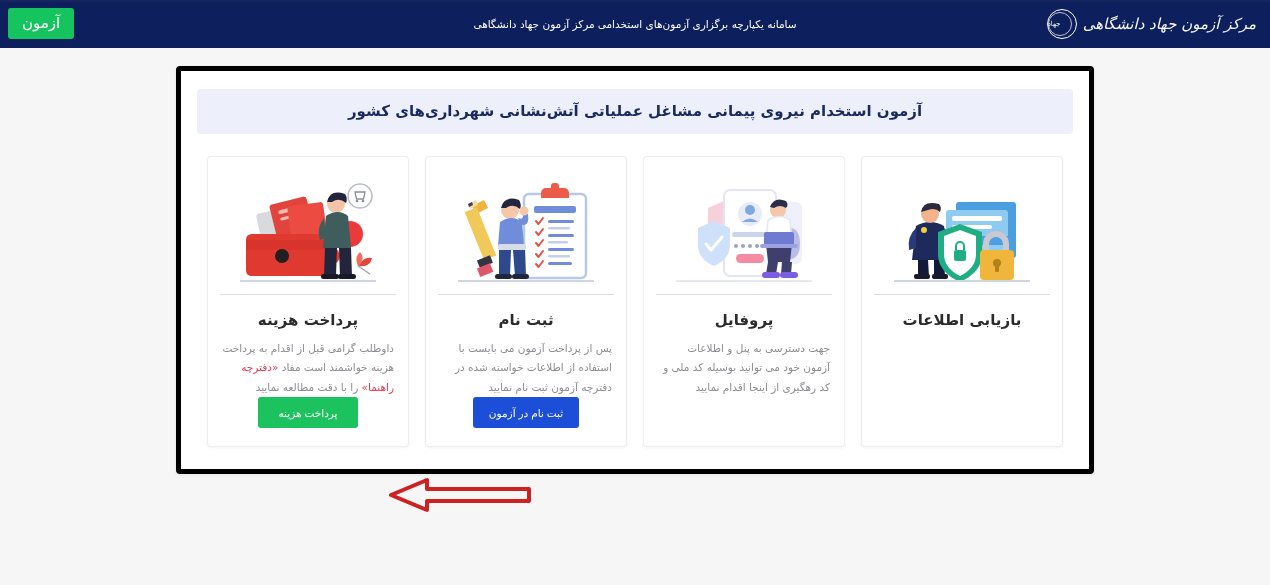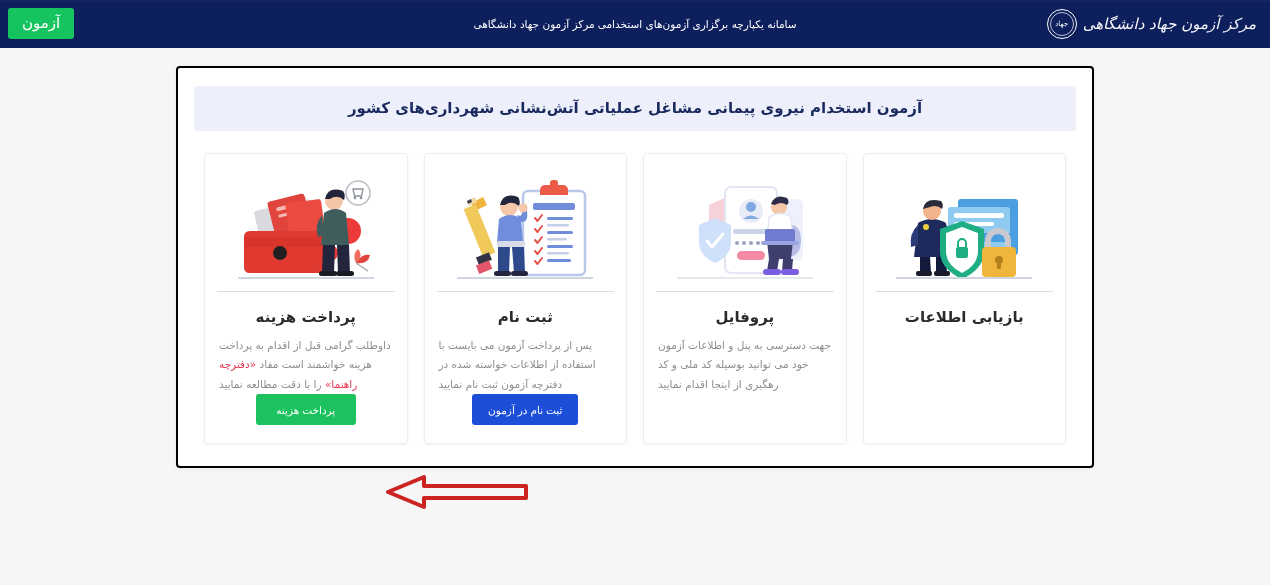--- a/index.html
+++ b/index.html
@@ -61,21 +61,21 @@
     font-size: 15px;
     font-style: italic;
     letter-spacing: .5px;
     white-space: nowrap;
     opacity: .97;
   }
   .brand-seal {
     width: 30px; height: 30px;
     border-radius: 50%;
     border: 1.6px solid #ffffff;
-    display: flex; align-items: center; justify-content: center;
+    display: flex; align-items: center; justify-content: flex-end;
     position: relative;
     flex: none;
   }
   .brand-seal::after {
     content: "";
     position: absolute;
     width: 22px; height: 22px;
     border-radius: 50%;
     border: 1px solid rgba(255,255,255,.72);
   }
@@ -86,21 +86,21 @@
     line-height: 1;
     z-index: 1;
   }
 
   
   .page { padding: 0; }
   .panel {
     margin: 18px auto 0;
     width: 918px;
     background: #ffffff;
-    border: 2px solid #000000;
+    border: 5px solid #000000;
     border-radius: 4px;
     box-shadow: 0 1px 4px rgba(0,0,0,.06);
     padding: 18px 16px 22px;
     position: relative;
   }
   .panel-title {
     background: #edeffa;
     border-radius: 4px;
     text-align: center;
     padding: 12px 10px;
@@ -144,21 +144,21 @@
     margin-top: 16px;
     font-size: 15px;
     font-weight: bold;
     color: #2b2b2b;
   }
   .card-desc {
     margin-top: 10px;
     font-size: 10.5px;
     line-height: 1.85;
     color: #8d8d93;
-    text-align: left;
+    text-align: right;
     padding: 0 2px;
     min-height: 56px;
   }
   .card-desc .hl { color: #e8384f; }
   .card-btn {
     margin-top: auto;
     border: none;
     border-radius: 3px;
     color: #ffffff;
     font-size: 10.5px;

